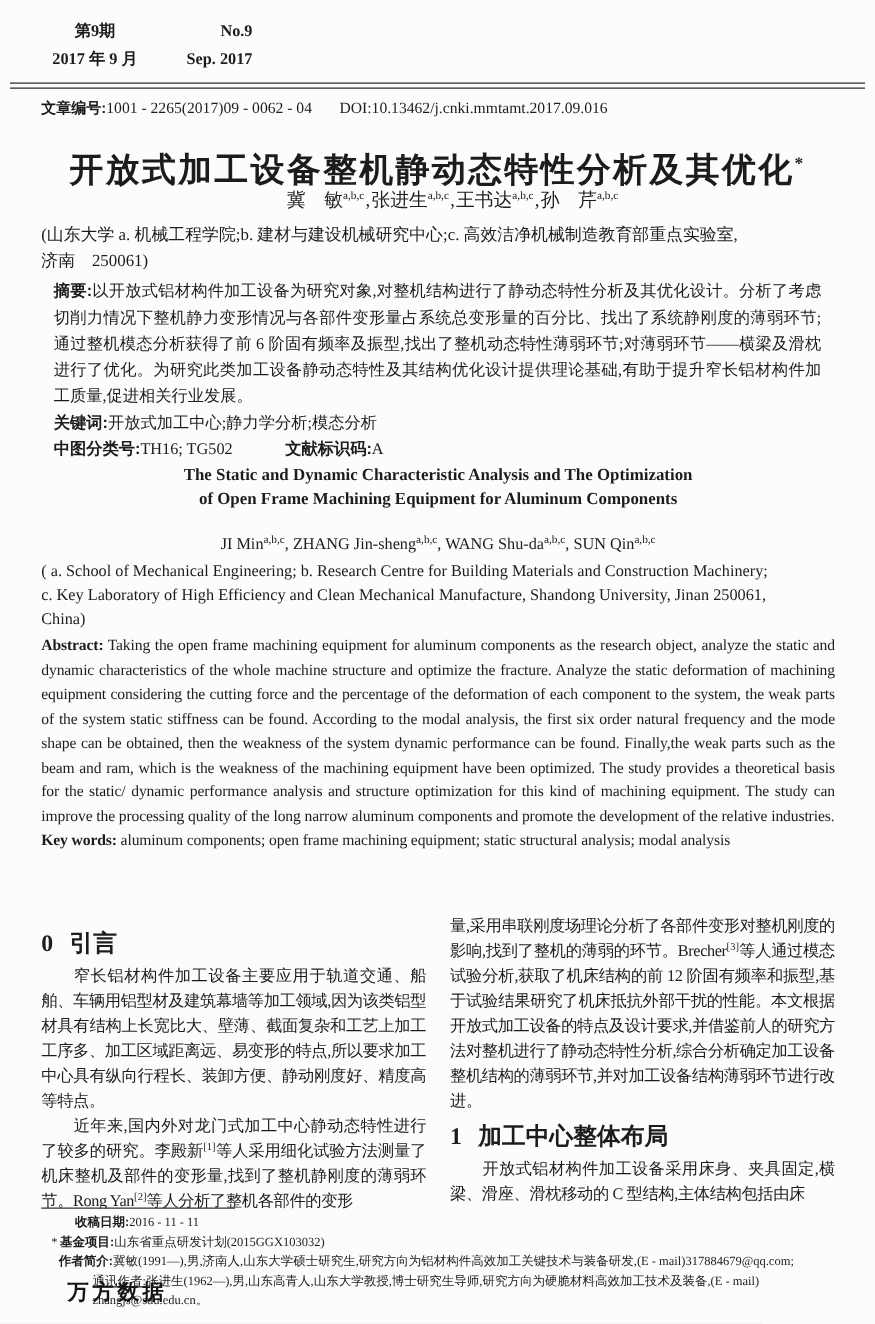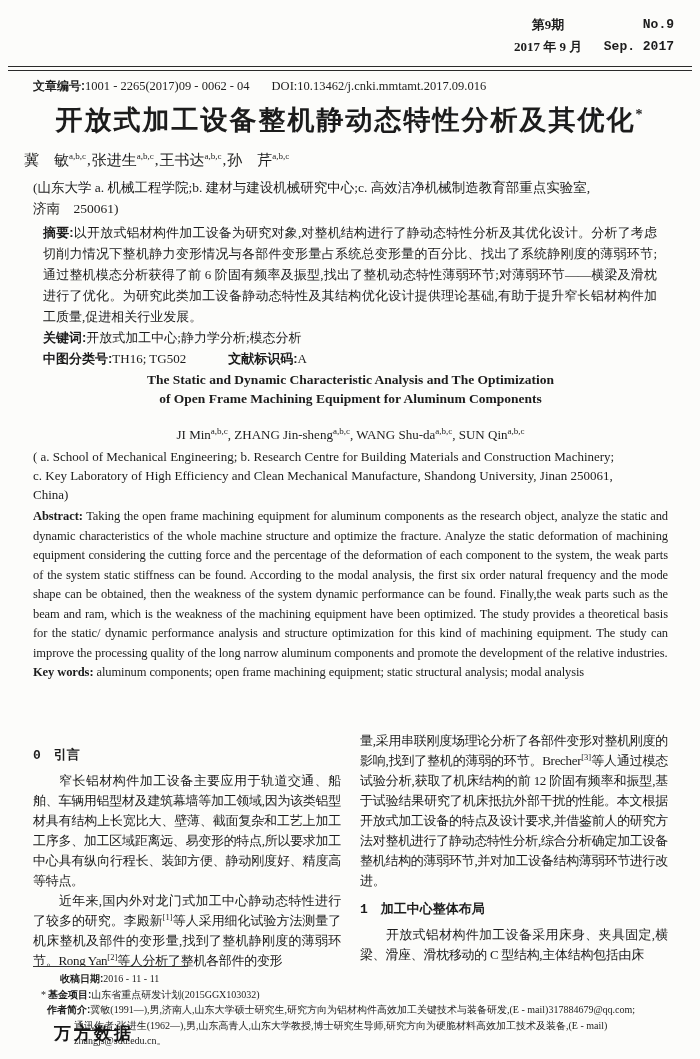--- a/index.html
+++ b/index.html
@@ -4,55 +4,55 @@
 <style>
   html,body{margin:0;padding:0;background:#e8e8e8;}
   .page{
     position:relative;width:700px;height:1059px;margin:0 auto;
     background:#fcfcfa;color:#1c1c1c;overflow:hidden;
     font-family:"Liberation Serif","DejaVu Serif",serif;
   }
   .b{font-weight:bold;}
   .abs{position:absolute;}
   
-  .hdr{top:14px;left:28px;right:26px;display:flex;align-items:flex-start;justify-content:flex-end;}
+  .hdr{top:14px;left:28px;right:26px;display:flex;align-items:flex-start;}
   .hdr-left{width:96px;text-align:center;font-weight:bold;font-size:13px;line-height:22px;}
   .hdr-center{flex:1;text-align:center;}
-  .hdr-right{width:78px;text-align:right;font-weight:bold;font-size:13px;line-height:22px;font-family:Liberation Mono, monospace;}
+  .hdr-right{width:78px;text-align:right;font-weight:bold;font-size:13px;line-height:22px;}
   .jcn{font-size:15px;font-weight:bold;letter-spacing:7px;line-height:22px;white-space:nowrap;}
   .jen{font-size:13px;font-weight:bold;line-height:22px;white-space:nowrap;}
   .double-rule{top:66px;left:8px;right:8px;height:3px;border-top:1.4px solid #2a2a2a;border-bottom:1.4px solid #2a2a2a;}
   .meta{top:78px;left:33px;right:20px;font-size:12.5px;white-space:nowrap;}
   .meta .lbl{font-weight:bold;font-family:"Liberation Sans","DejaVu Sans",sans-serif;font-size:12px;}
   .meta .doi{margin-left:22px;}
   
-  .cn-title{top:102px;left:0;right:0;text-align:center;font-size:27px;font-weight:bold;letter-spacing:2px;white-space:nowrap;}
+  .cn-title{top:118px;left:0;right:0;text-align:center;font-size:27px;font-weight:bold;letter-spacing:2px;white-space:nowrap;}
   .cn-title sup{font-size:14px;}
-  .cn-authors{top:151px;left:0;right:0;text-align:left;font-size:15px;padding-left:24px;}
+  .cn-authors{top:151px;left:0;right:0;text-align:center;font-size:15px;padding-left:24px;}
   .asup{font-size:9px;vertical-align:super;letter-spacing:0;}
   .ausep{padding:0 1px;}
   .cn-affil{top:177px;left:33px;right:33px;font-size:13.5px;line-height:21px;white-space:pre-line;}
   
   .cn-abs-block{top:222px;left:43px;right:43px;font-size:13px;line-height:21px;text-align:justify;}
   .cn-abs-block p{margin:0;}
   .lab{font-weight:bold;font-family:"Liberation Sans","DejaVu Sans",sans-serif;}
   .clc-gap{display:inline-block;width:42px;}
   
   .en-block{top:370px;left:33px;right:32px;}
   .en-title{text-align:center;font-weight:bold;font-size:13.5px;line-height:19px;}
   .en-authors{text-align:center;font-size:13px;line-height:18px;margin-top:14px;}
   .en-affil{font-size:13px;line-height:19px;margin-top:3px;white-space:pre-line;}
   .en-abs{margin:3px 0 0 0;font-size:12.5px;line-height:19.5px;text-align:justify;letter-spacing:-0.1px;}
   .en-kw{margin:0;font-size:12.5px;line-height:19.5px;text-align:justify;letter-spacing:-0.1px;}
   
   .columns{top:731px;left:33px;right:32px;height:236px;overflow:hidden;display:flex;gap:19px;}
   .col{width:308px;font-size:13px;line-height:20px;text-align:justify;letter-spacing:-0.3px;}
   .col p{margin:0;}
   .col p.ind{text-indent:2em;}
-  .col h2{font-family:Liberation Mono, monospace;font-size:13px;font-weight:bold;letter-spacing:0;}
+  .col h2{font-family:Liberation Serif, serif;font-size:19px;font-weight:bold;letter-spacing:0;}
   .col-left h2{margin:15px 0 5px 0;}
   .col-right h2{margin:9px 0 5px 0;}
   .col h2 .secno{margin-right:13px;}
   .ref{font-size:8.5px;vertical-align:super;line-height:0;letter-spacing:0;}
   
   .fn-rule{top:966px;left:33px;width:155px;border-top:1.2px solid #333;}
   .fns{top:971px;left:33px;right:2px;font-size:10px;line-height:15.5px;}
   .fn{white-space:nowrap;overflow:hidden;}
   .fn1{padding-left:27px;}
   .fn2{padding-left:8px;}

